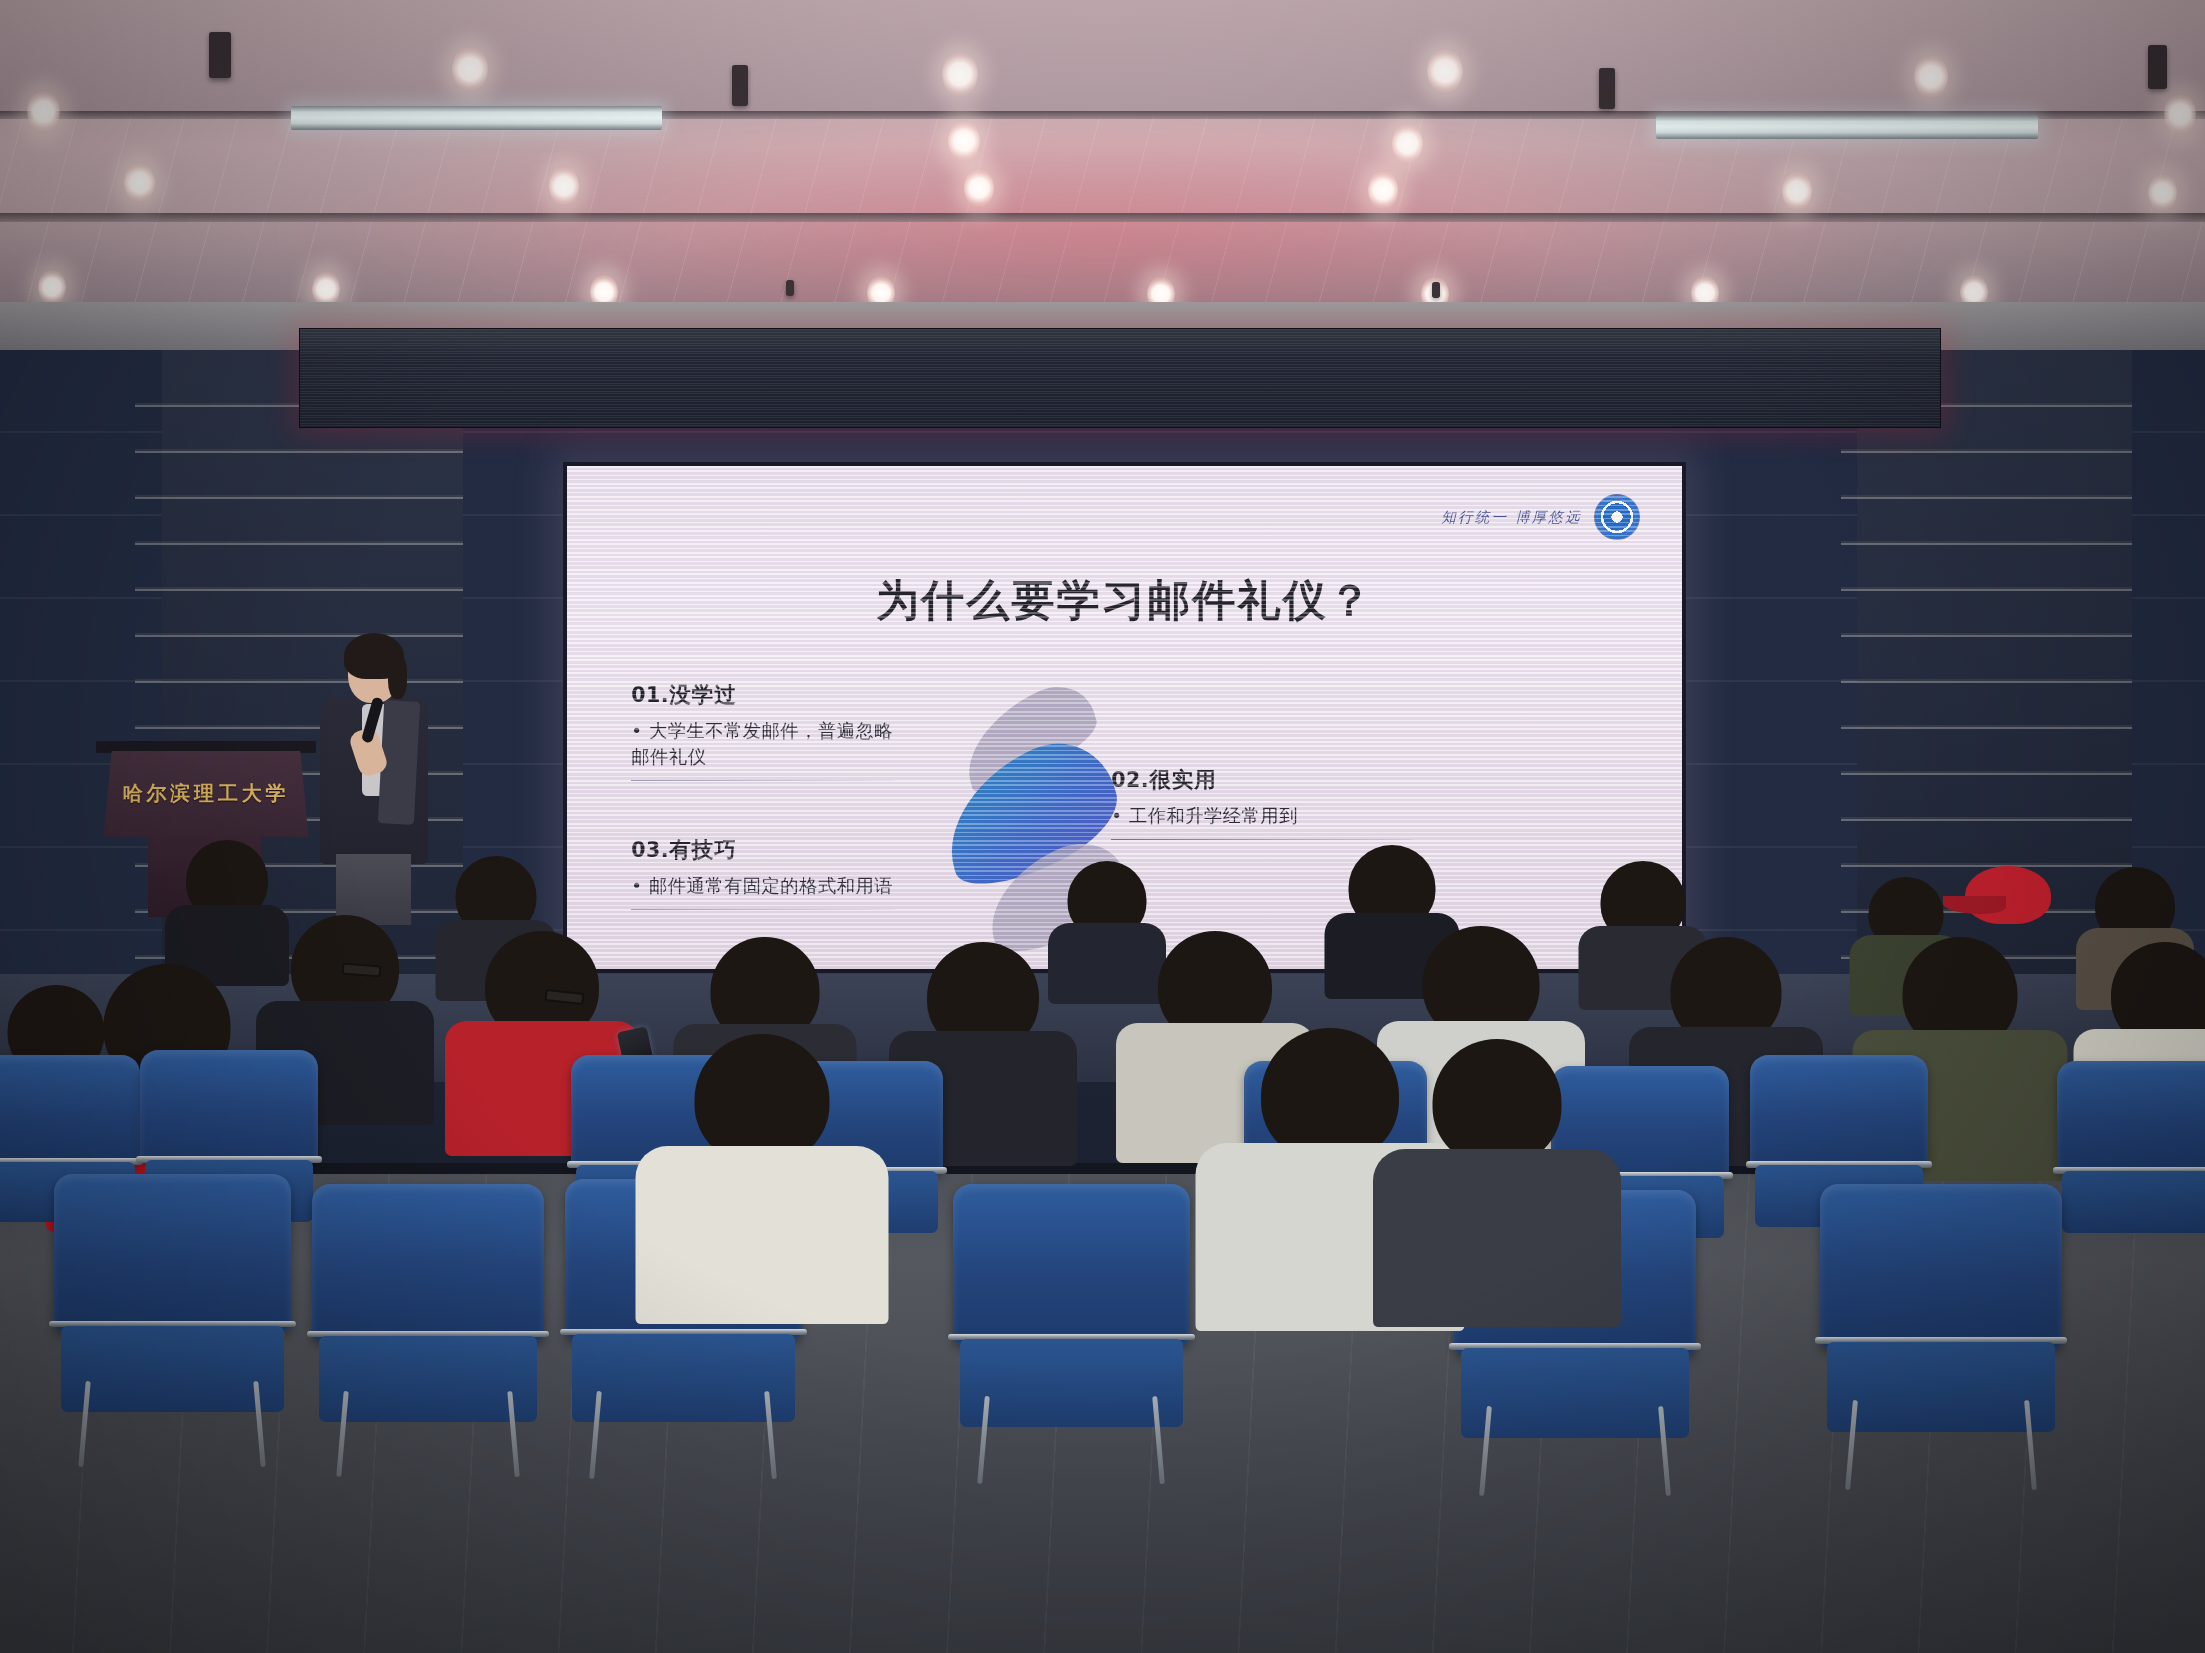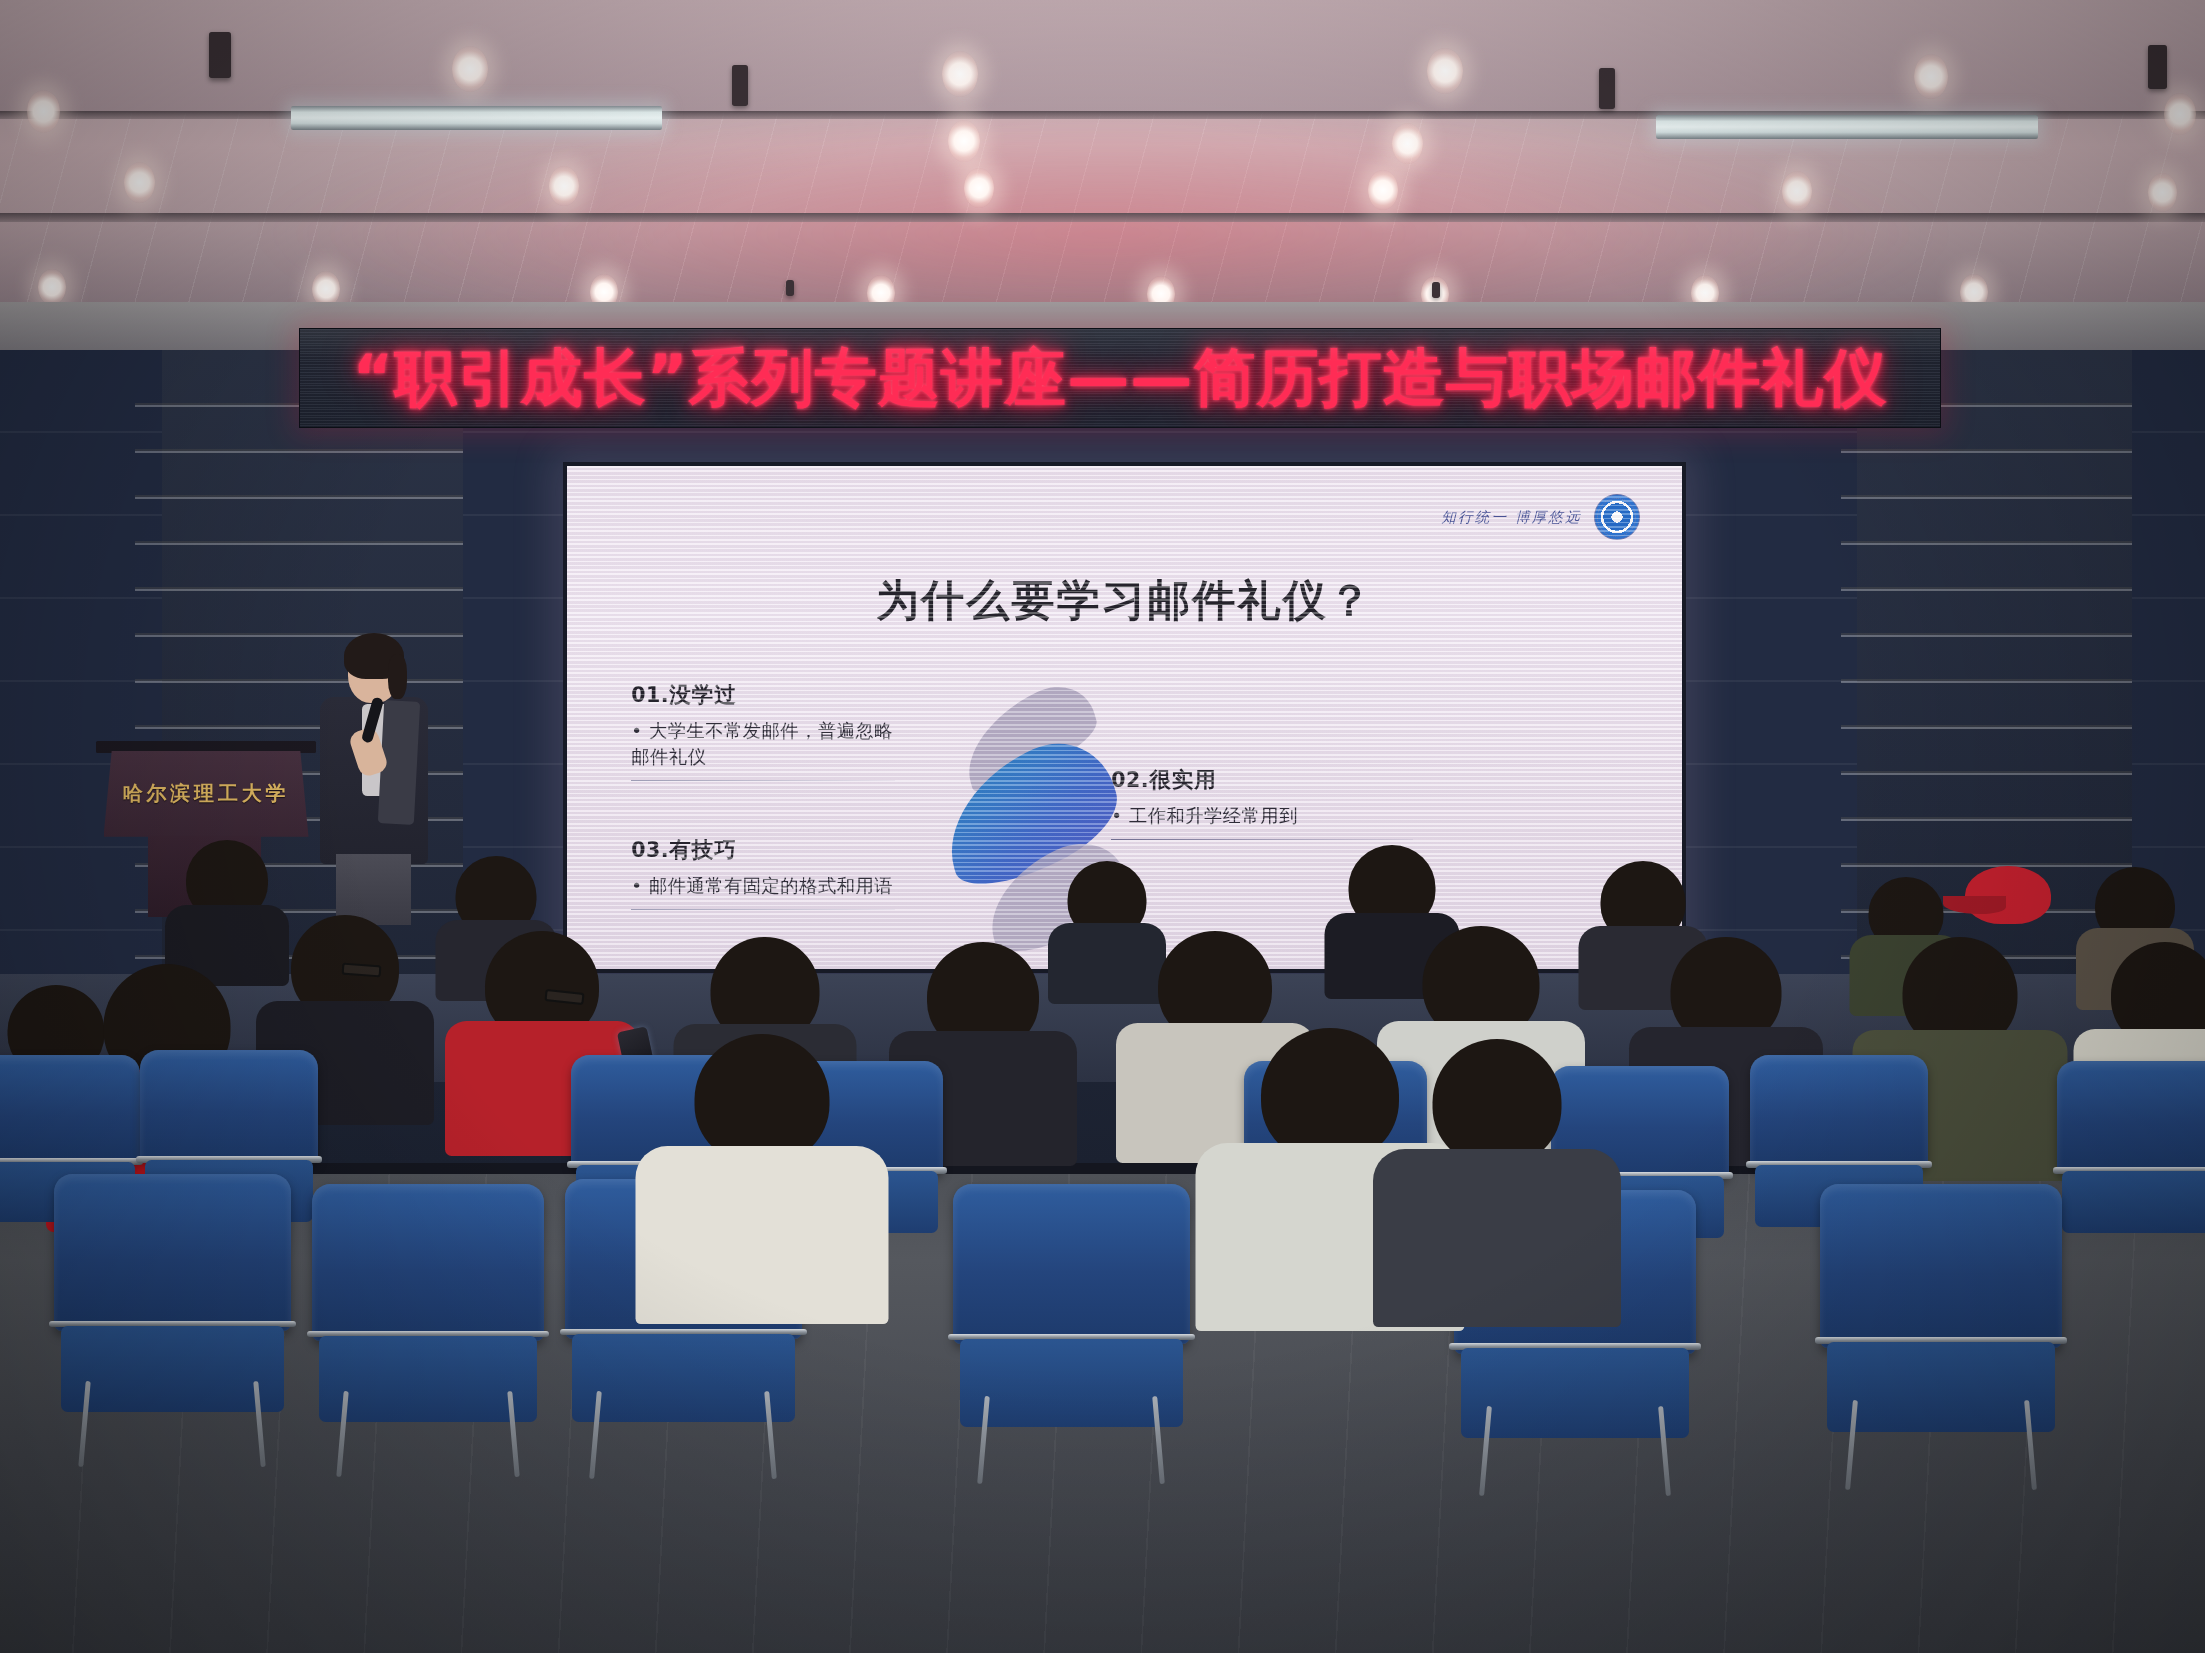--- a/index.html
+++ b/index.html
@@ -419,21 +419,20 @@
     <div class="wall-top-strip"></div>
     <div class="wall-panel-navy" style="left:0;top:48px;width:162px;height:700px;"></div>
     <div class="wall-panel-gray" style="left:135px;top:59px;width:334px;height:673px;"></div>
     <div class="wall-panel-navy" style="left:463px;top:48px;width:1394px;height:727px;"></div>
     <div class="wall-panel-gray" style="left:1841px;top:59px;width:302px;height:673px;"></div>
     <div class="wall-panel-navy" style="left:2132px;top:48px;width:75px;height:700px;"></div>
   </div>
 
   <div class="led-banner">
     <div class="led-sheen"></div>
-    <div class="led-text">“职引成长”系列专题讲座——简历打造与职场邮件礼仪</div>
   </div>
 
   <div class="screen-frame">
     <div class="screen">
       <div class="slide">
 
         <div class="slide-logo">
           <div class="logo-motto">知行统一 博厚悠远</div>
           <div class="logo-mark"></div>
         </div>

